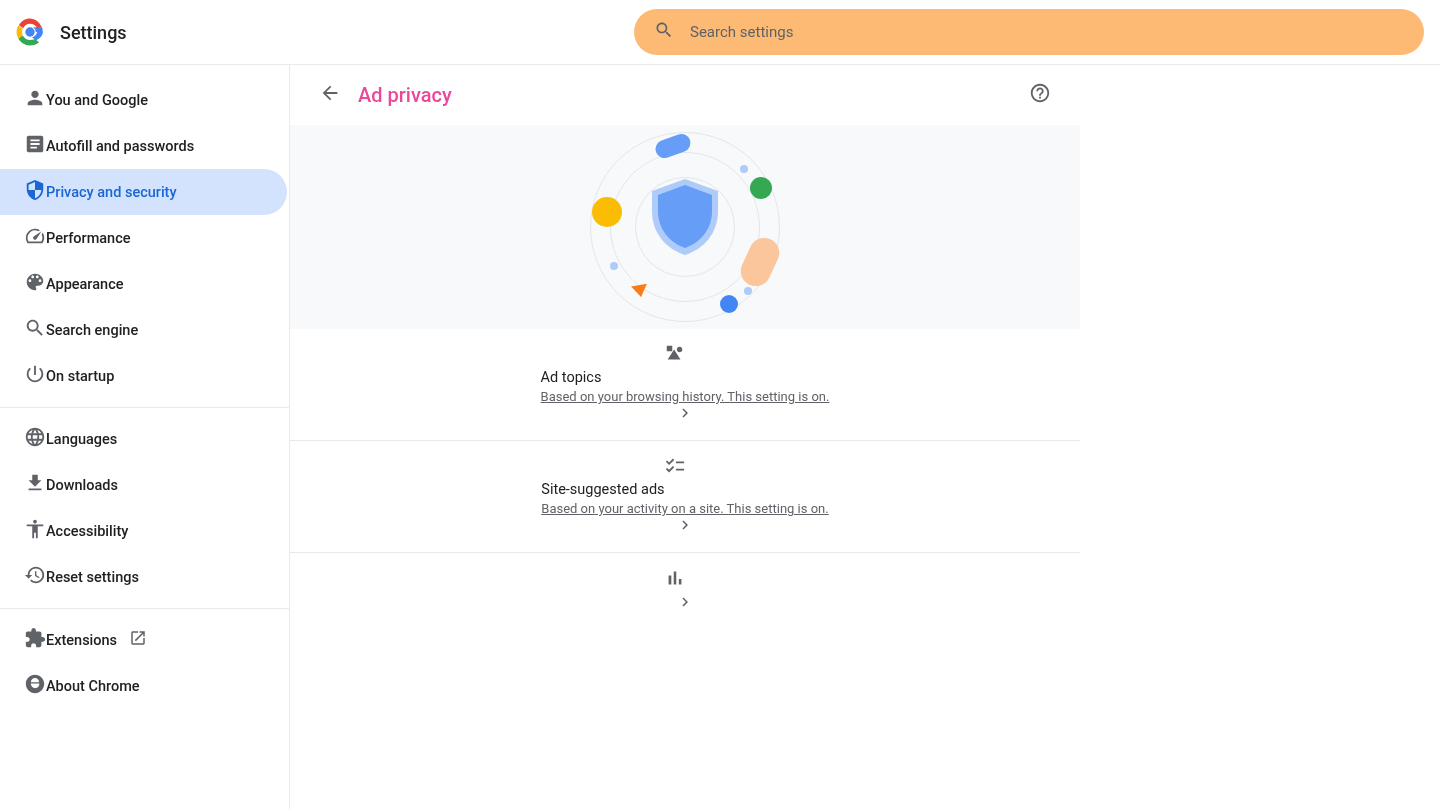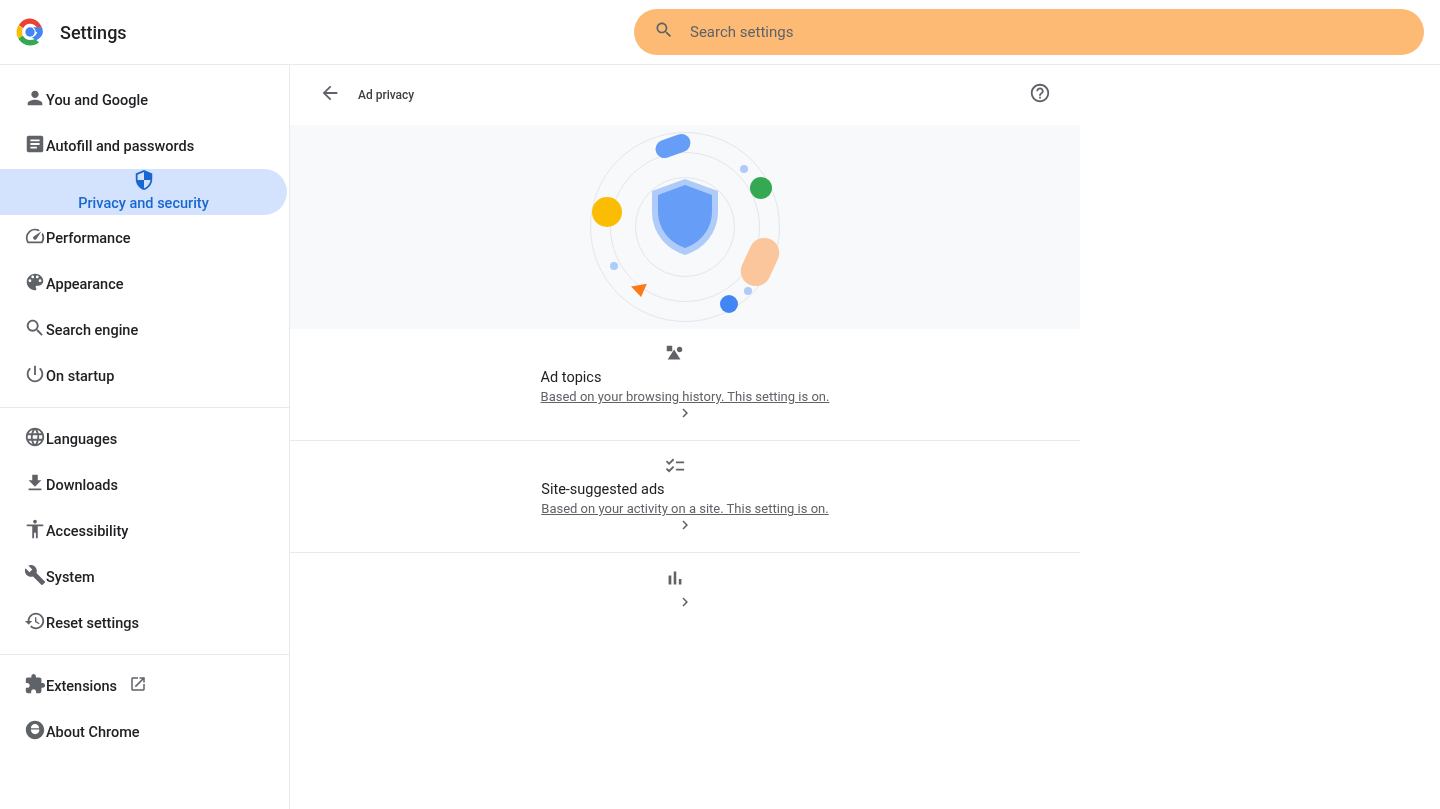--- a/index.html
+++ b/index.html
@@ -80,21 +80,20 @@
       color: #202124;
       font-size: 14.5px;
       font-weight: 500;
       border-radius: 0 23px 23px 0;
       cursor: pointer;
       margin-right: 2px;
     }
     .sidebar-item.active {
       background: #d3e3fd;
       color: #1967d2;
-      flex-direction: column;
     }
     .sidebar-item.active svg {
       fill: #1967d2;
     }
     .sidebar-item svg {
       width: 22px;
       height: 22px;
       fill: #5f6368;
       flex-shrink: 0;
     }
@@ -129,23 +128,23 @@
       justify-content: center;
       cursor: pointer;
       margin-right: 8px;
     }
     .back-button svg {
       width: 22px;
       height: 22px;
       fill: #5f6368;
     }
     .page-title {
-      font-size: 12px;
+      font-size: 20px;
       font-weight: 500;
-      color: #404040;
+      color: #ec4899;
       flex: 1;
     }
     .help-button {
       width: 40px;
       height: 40px;
       border-radius: 50%;
       display: flex;
       align-items: center;
       justify-content: center;
       cursor: pointer;
@@ -342,26 +341,20 @@
       <span>Downloads</span>
     </div>
     <div class="sidebar-item">
       <span><svg viewBox="0 0 24 24">
             <path d="M12 2c1.1 0 2 .9 2 2s-.9 2-2 2-2-.9-2-2 .9-2 2-2zm9 7h-6v13h-2v-6h-2v6H9V9H3V7h18v2z"></path>
           </svg></span>
       <span>Accessibility</span>
     </div>
     <div class="sidebar-item">
       <span><svg viewBox="0 0 24 24">
-            <path d="M22.7 19l-9.1-9.1c.9-2.3.4-5-1.5-6.9-2-2-5-2.4-7.4-1.3L9 6 6 9 1.6 4.7C.4 7.1.9 10.1 2.9 12.1c1.9 1.9 4.6 2.4 6.9 1.5l9.1 9.1c.4.4 1 .4 1.4 0l2.3-2.3c.5-.4.5-1.1.1-1.4z"></path>
-          </svg></span>
-      <span>System</span>
-    </div>
-    <div class="sidebar-item">
-      <span><svg viewBox="0 0 24 24">
             <path d="M13 3c-4.97 0-9 4.03-9 9H1l3.89 3.89.07.14L9 12H6c0-3.87 3.13-7 7-7s7 3.13 7 7-3.13 7-7 7c-1.93 0-3.68-.79-4.94-2.06l-1.42 1.42C8.27 19.99 10.51 21 13 21c4.97 0 9-4.03 9-9s-4.03-9-9-9zm-1 5v5l4.28 2.54.72-1.21-3.5-2.08V8H12z"></path>
           </svg></span>
       <span>Reset settings</span>
     </div>
 
     <div class="sidebar-divider"></div>
 
     <div class="sidebar-item">
       <span><svg viewBox="0 0 24 24">
             <path d="M20.5 11H19V7c0-1.1-.9-2-2-2h-4V3.5C13 2.12 11.88 1 10.5 1S8 2.12 8 3.5V5H4c-1.1 0-1.99.9-1.99 2v3.8H3.5c1.49 0 2.7 1.21 2.7 2.7s-1.21 2.7-2.7 2.7H2V20c0 1.1.9 2 2 2h3.8v-1.5c0-1.49 1.21-2.7 2.7-2.7 1.49 0 2.7 1.21 2.7 2.7V22H17c1.1 0 2-.9 2-2v-4h1.5c1.38 0 2.5-1.12 2.5-2.5S21.88 11 20.5 11z"></path>

